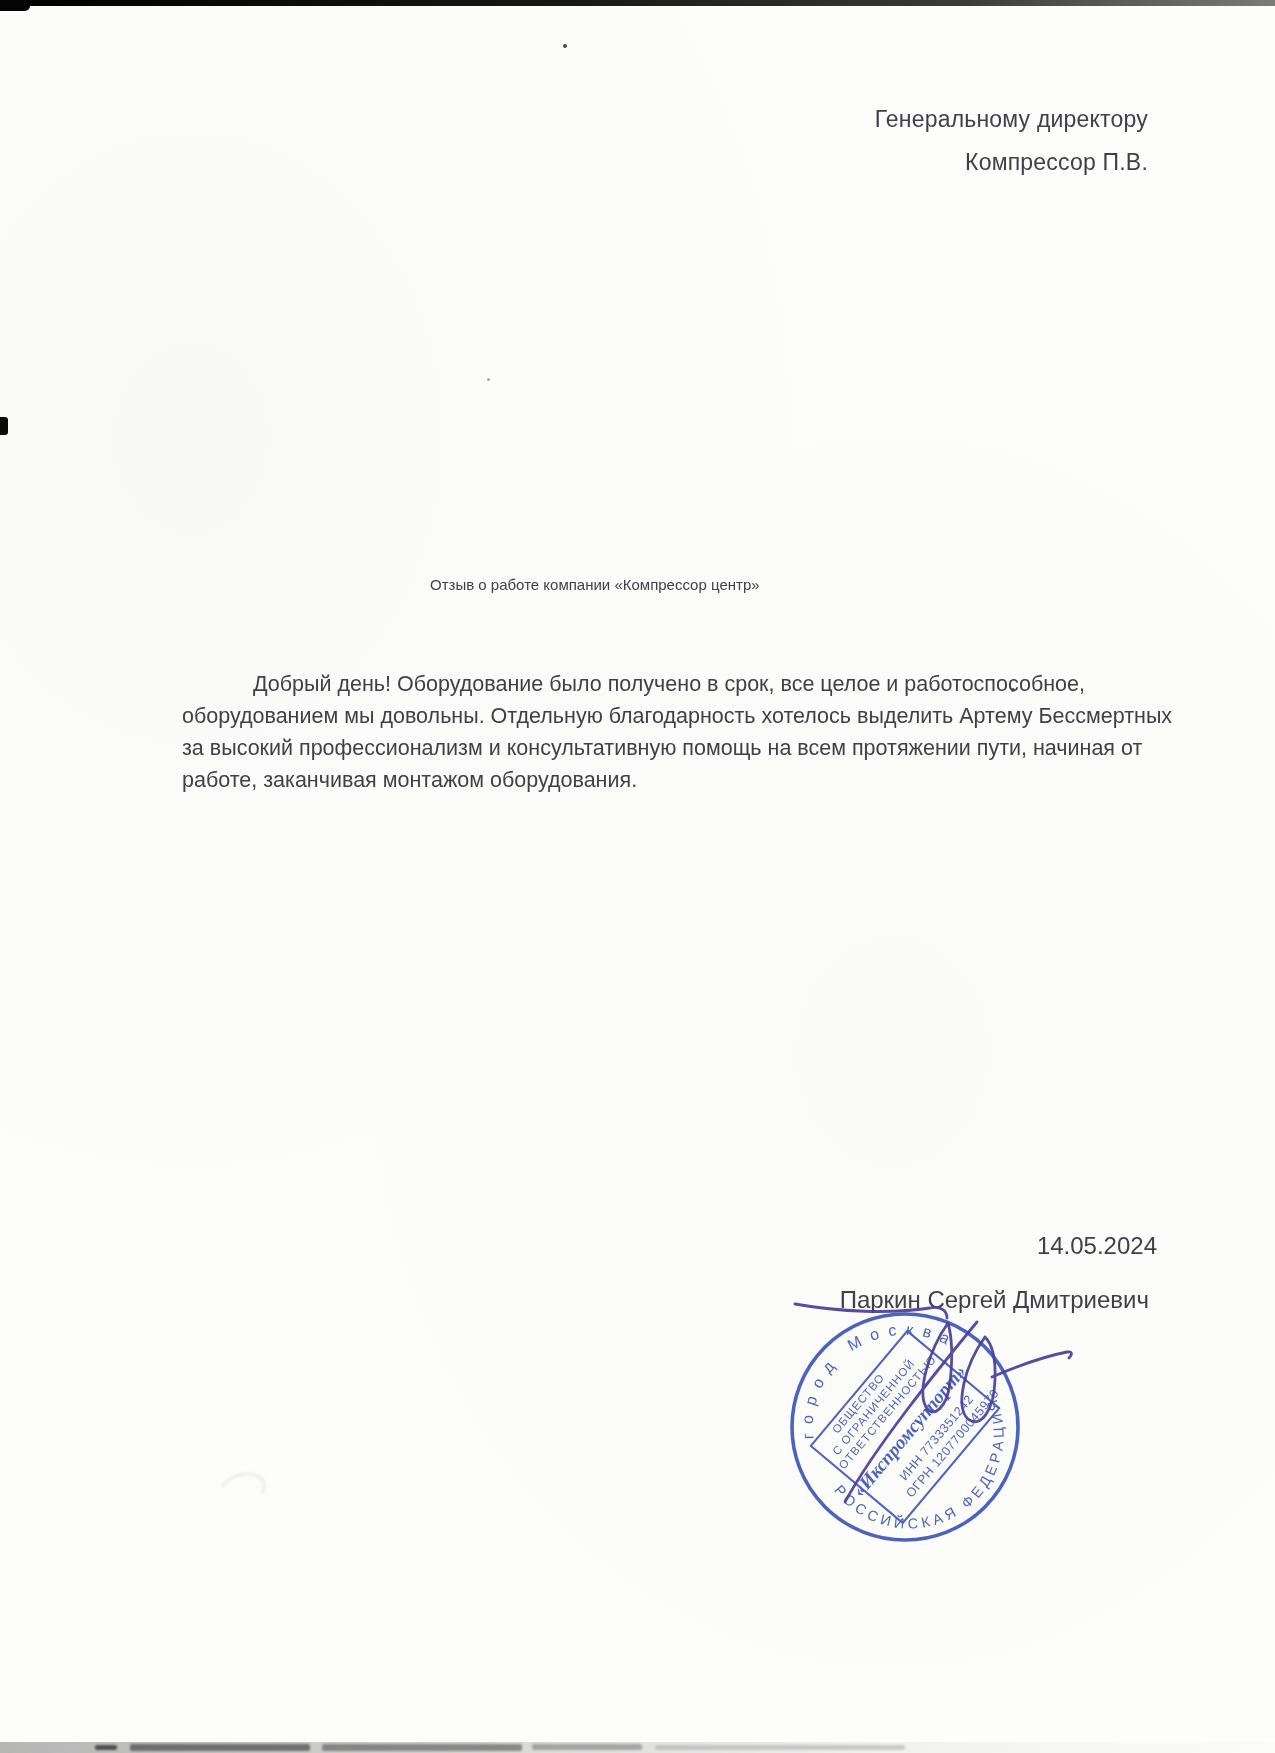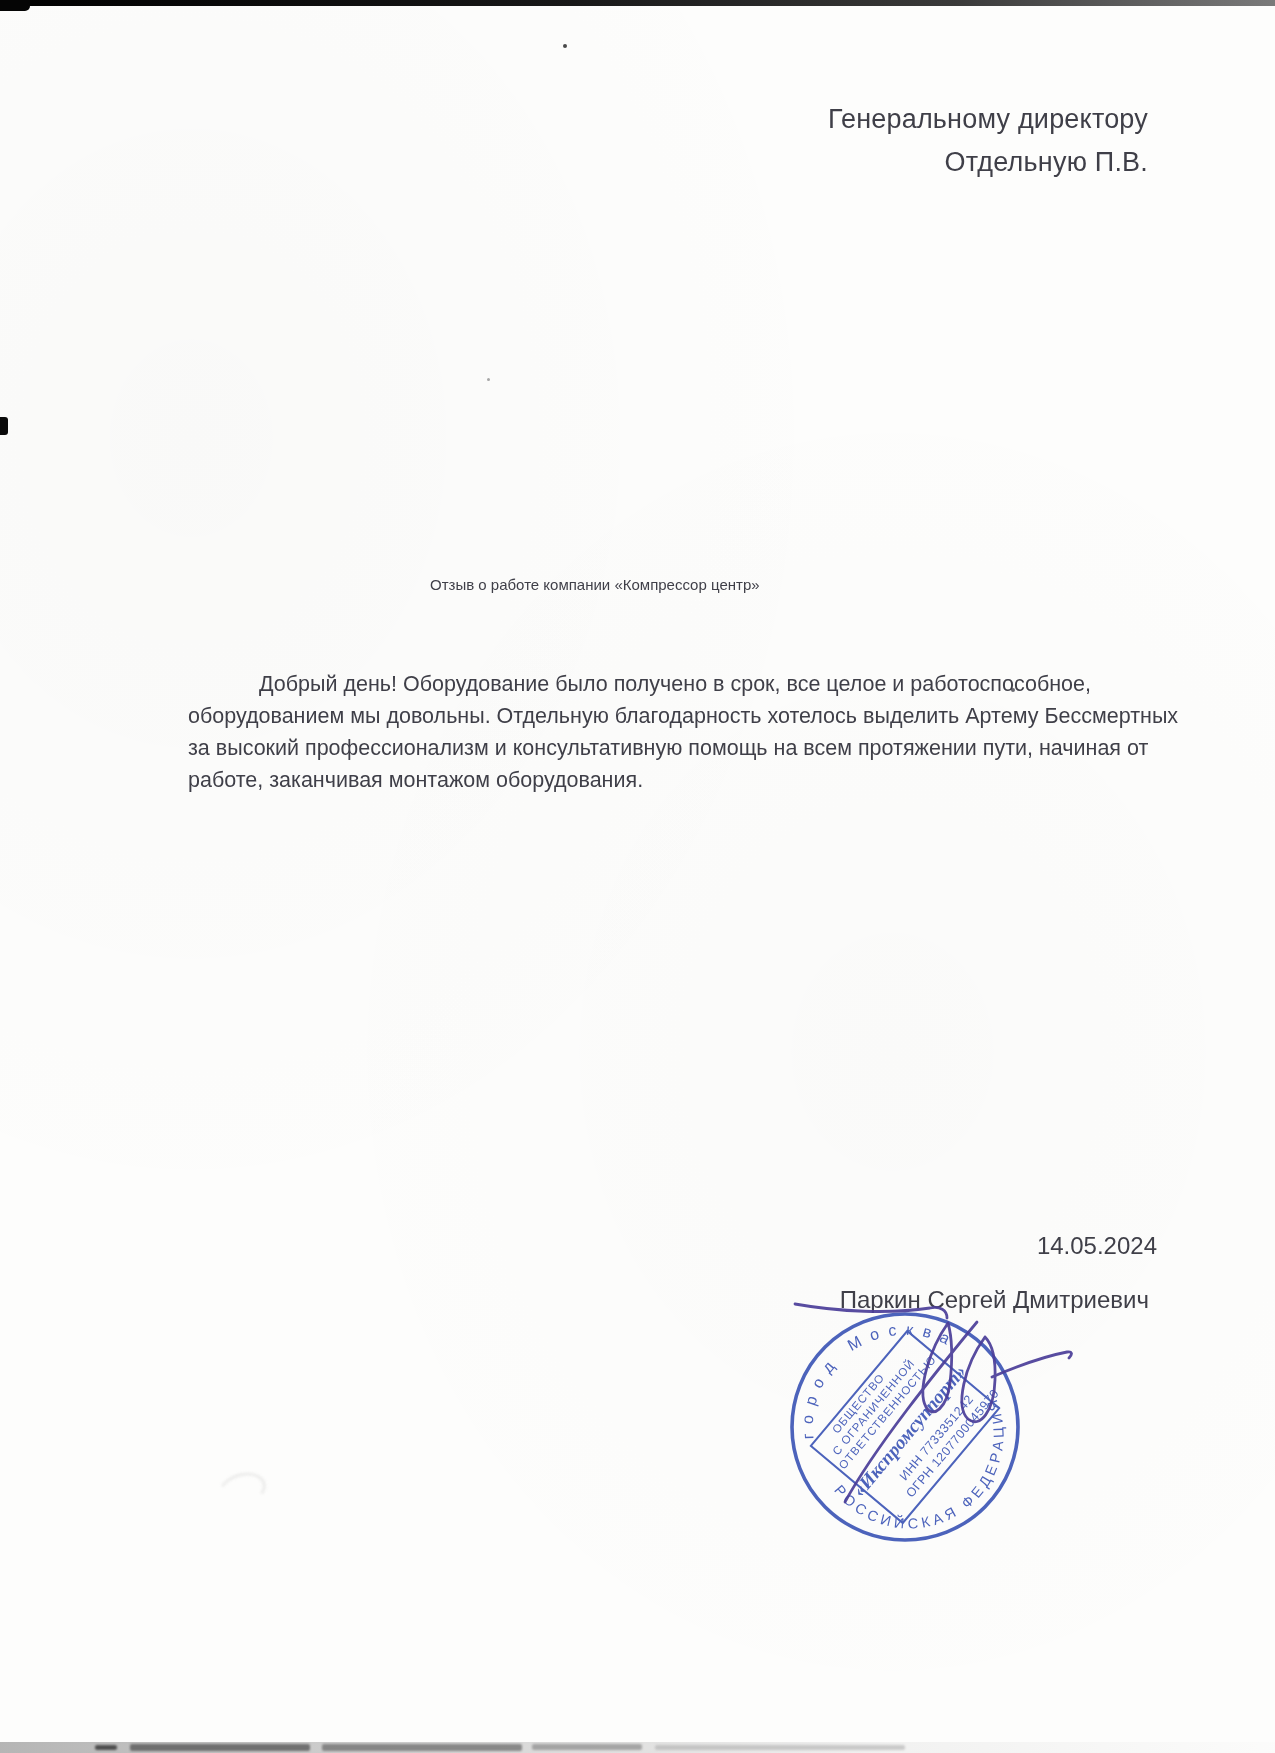--- a/index.html
+++ b/index.html
@@ -31,24 +31,24 @@
   .bd5{left:655px;bottom:3px;width:250px;height:5px;background:rgba(170,170,170,.55);}
   .speck{position:absolute;border-radius:50%;}
   .sp1{left:563px;top:44px;width:4px;height:4px;background:#4a4a4a;}
   .sp2{left:1011px;top:688px;width:4px;height:4px;background:#6a6a72;}
   .sp3{left:487px;top:378px;width:3px;height:3px;background:#a7a7a7;}
   .smudge{position:absolute;left:218px;top:1474px;width:44px;height:28px;border:2px solid rgba(160,160,160,.28);
     border-radius:50%;transform:rotate(-18deg);filter:blur(1.5px);border-left-color:transparent;border-bottom-color:transparent;}
 
   
   .recipient{position:absolute;top:98px;right:127px;text-align:right;
-    font-size:27px;line-height:43px;letter-spacing:.2px;}
+    font-size:23px;line-height:43px;letter-spacing:.2px;}
   .doc-title{position:absolute;left:430px;top:576px;font-size:15px;white-space:nowrap;}
   .body-par{position:absolute;left:182px;top:668px;font-size:21.5px;line-height:32px;}
-  .body-par .line{white-space:nowrap;margin-left:6px;}
+  .body-par .line{white-space:nowrap;}
   .body-par .line:first-child{padding-left:71px;}
   .doc-date{position:absolute;top:1232px;right:118px;font-size:24px;white-space:nowrap;}
   .doc-signatory{position:absolute;top:1286px;right:126px;font-size:24px;white-space:nowrap;}
 
   
   .stamp{position:absolute;left:785px;top:1307px;width:240px;height:240px;opacity:.9;}
   .signature{position:absolute;left:780px;top:1295px;width:320px;height:230px;opacity:.92;}
 </style>
 </head>
 <body>
@@ -64,21 +64,21 @@
   <div class="bdash bd3"></div>
   <div class="bdash bd4"></div>
   <div class="bdash bd5"></div>
   <div class="speck sp1"></div>
   <div class="speck sp2"></div>
   <div class="speck sp3"></div>
   <div class="smudge"></div>
 
   <div class="recipient">
     <div>Генеральному директору</div>
-    <div>Отдельную П.В.</div>
+    <div>Компрессор П.В.</div>
   </div>
 
   <div class="doc-title">Отзыв о работе компании «Компрессор центр»</div>
 
   <div class="body-par">
     <div class="line">Добрый день! Оборудование было получено в срок, все целое и работоспособное,</div>
     <div class="line">оборудованием мы довольны. Отдельную благодарность хотелось выделить Артему Бессмертных</div>
     <div class="line">за высокий профессионализм и консультативную помощь на всем протяжении пути, начиная от</div>
     <div class="line">работе, заканчивая монтажом оборудования.</div>
   </div>

